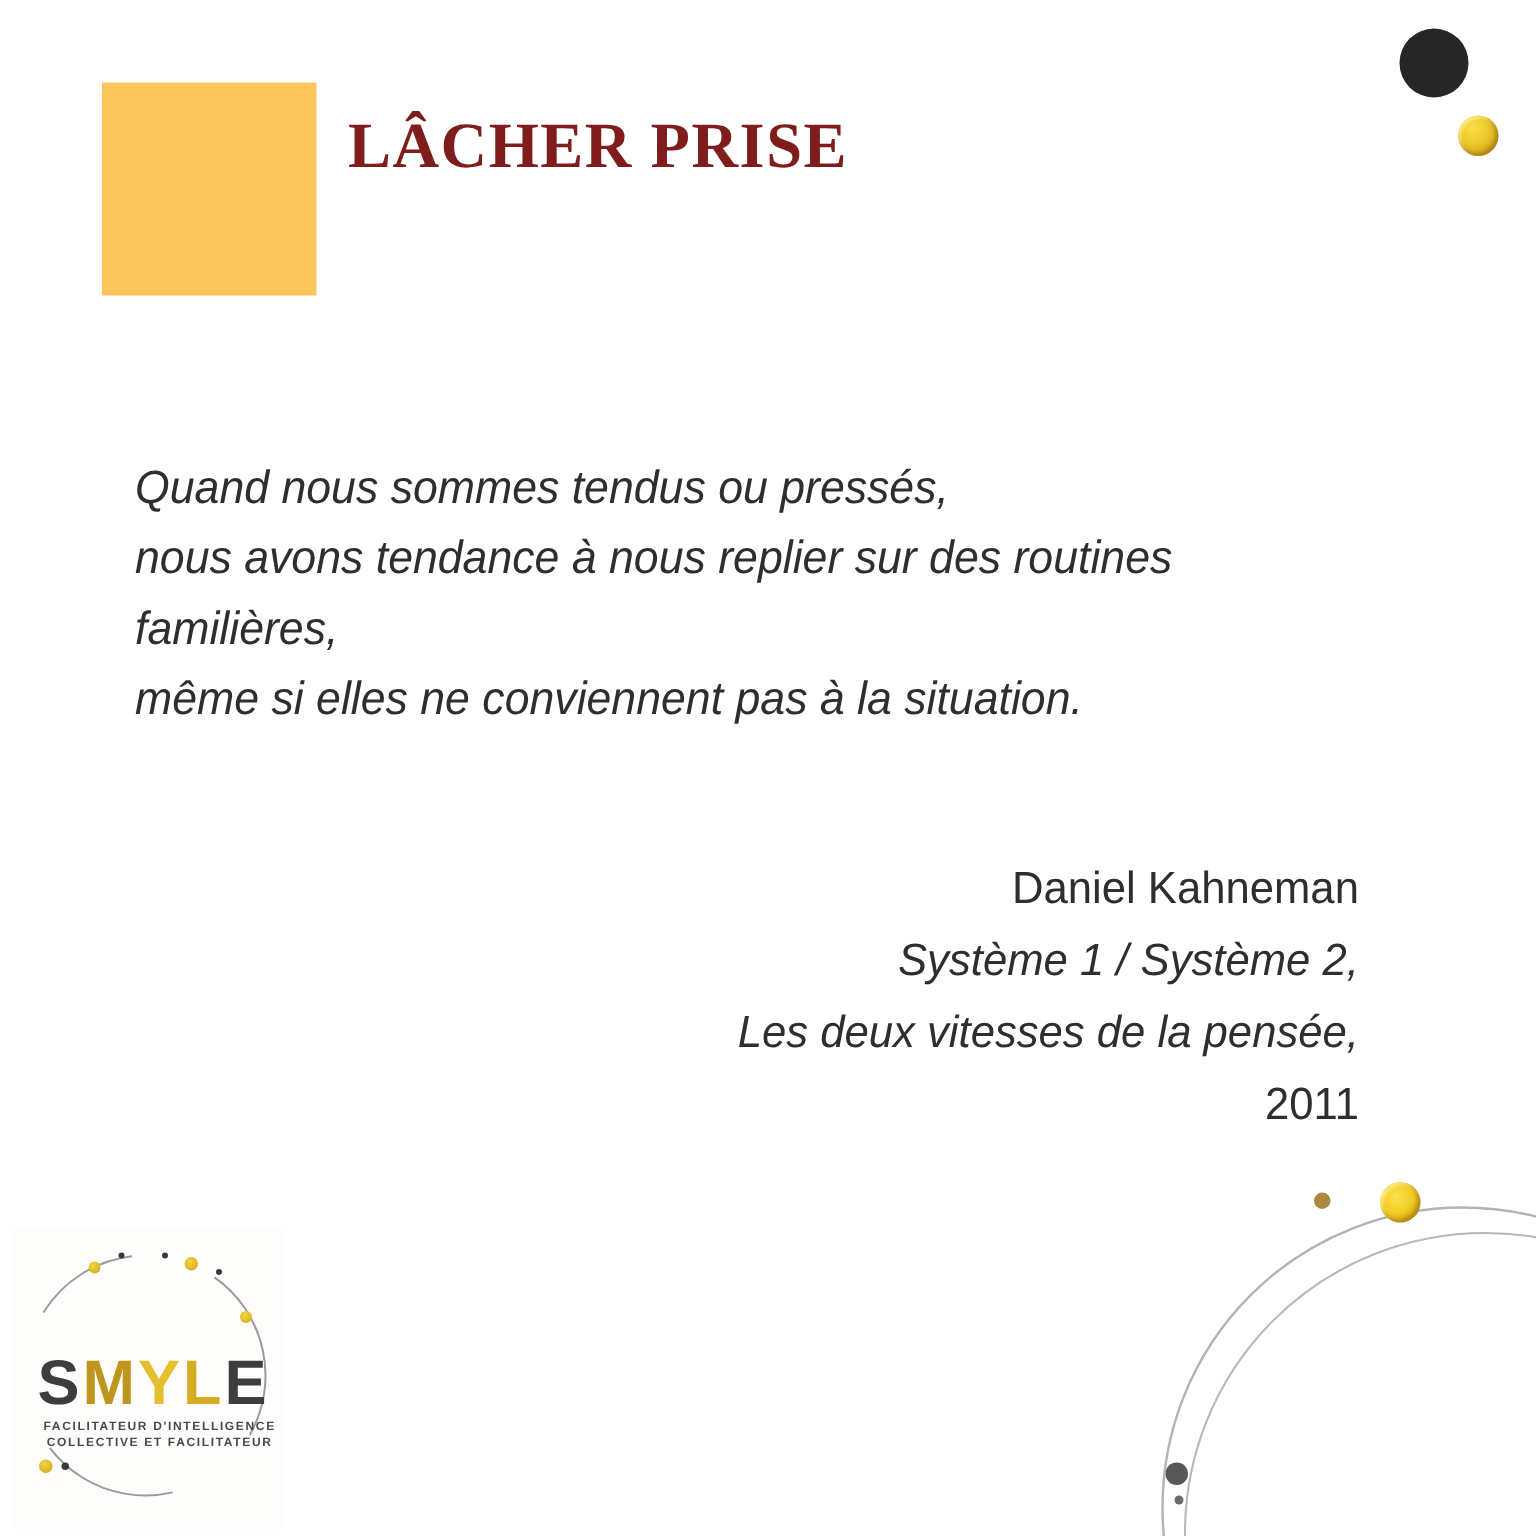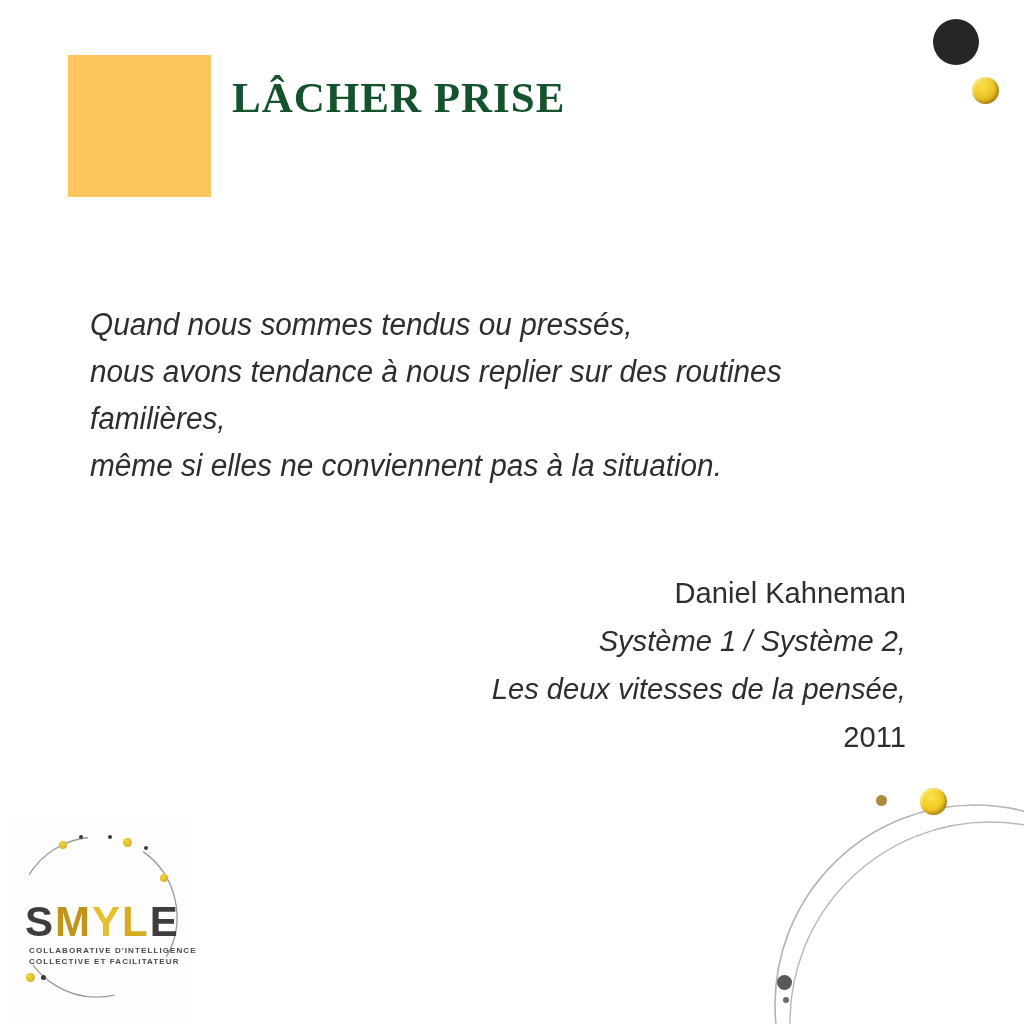--- a/index.html
+++ b/index.html
@@ -21,21 +21,21 @@
     background: #FCC55E;
   }
   .title {
     position: absolute;
     left: 232px; top: 70px;
     font-family: "Liberation Serif", serif;
     font-weight: 700;
     font-size: 43px;
     line-height: 56px;
     letter-spacing: 1px;
-    color: #14532d;
+    color: #7f1d1d;
     white-space: nowrap;
   }
 
   
   .quote {
     position: absolute;
     left: 90px; top: 301px;
     font-style: italic;
     font-size: 31px;
     line-height: 47px;
@@ -94,20 +94,21 @@
   .corner-arcs {
     position: absolute; left: 760px; top: 760px;
   }
 
   
   .logo {
     position: absolute;
     left: 8px; top: 818px;
     width: 182px; height: 202px;
     background: #fefdfc;
+    text-align: center;
   }
   .logo-ring { position: absolute; left: 0; top: 0; }
   .logo-name {
     position: absolute;
     left: 17px; top: 80px;
     font-weight: 700;
     font-size: 42px;
     letter-spacing: 2px;
     white-space: nowrap;
   }
@@ -172,18 +173,18 @@
     <div class="dot d-gold" style="left:115px;top:20px; width:9px;  height:9px;"></div>
     <div class="dot d-dark" style="left:136px;top:28px; width:4px;  height:4px;"></div>
     <div class="dot d-gold" style="left:152px;top:56px; width:8px;  height:8px;"></div>
     <div class="dot d-gold" style="left:18px; top:155px;width:9px;  height:9px;"></div>
     <div class="dot d-dark" style="left:33px; top:157px;width:5px;  height:5px;"></div>
 
     <div class="logo-name">
       <span style="color: rgb(61, 61, 61);">S</span><span style="color: rgb(191, 149, 29);">M</span><span style="color: rgb(229, 191, 46);">Y</span><span style="color: rgb(216, 172, 34);">L</span><span style="color: rgb(61, 61, 61);">E</span>
     </div>
     <div class="logo-tagline">
-      <div>COLLABORATIVE D'INTELLIGENCE</div>
+      <div>FACILITATEUR D'INTELLIGENCE</div>
       <div>COLLECTIVE ET FACILITATEUR</div>
     </div>
   </div>
 
 </div>
 
 </body></html>

